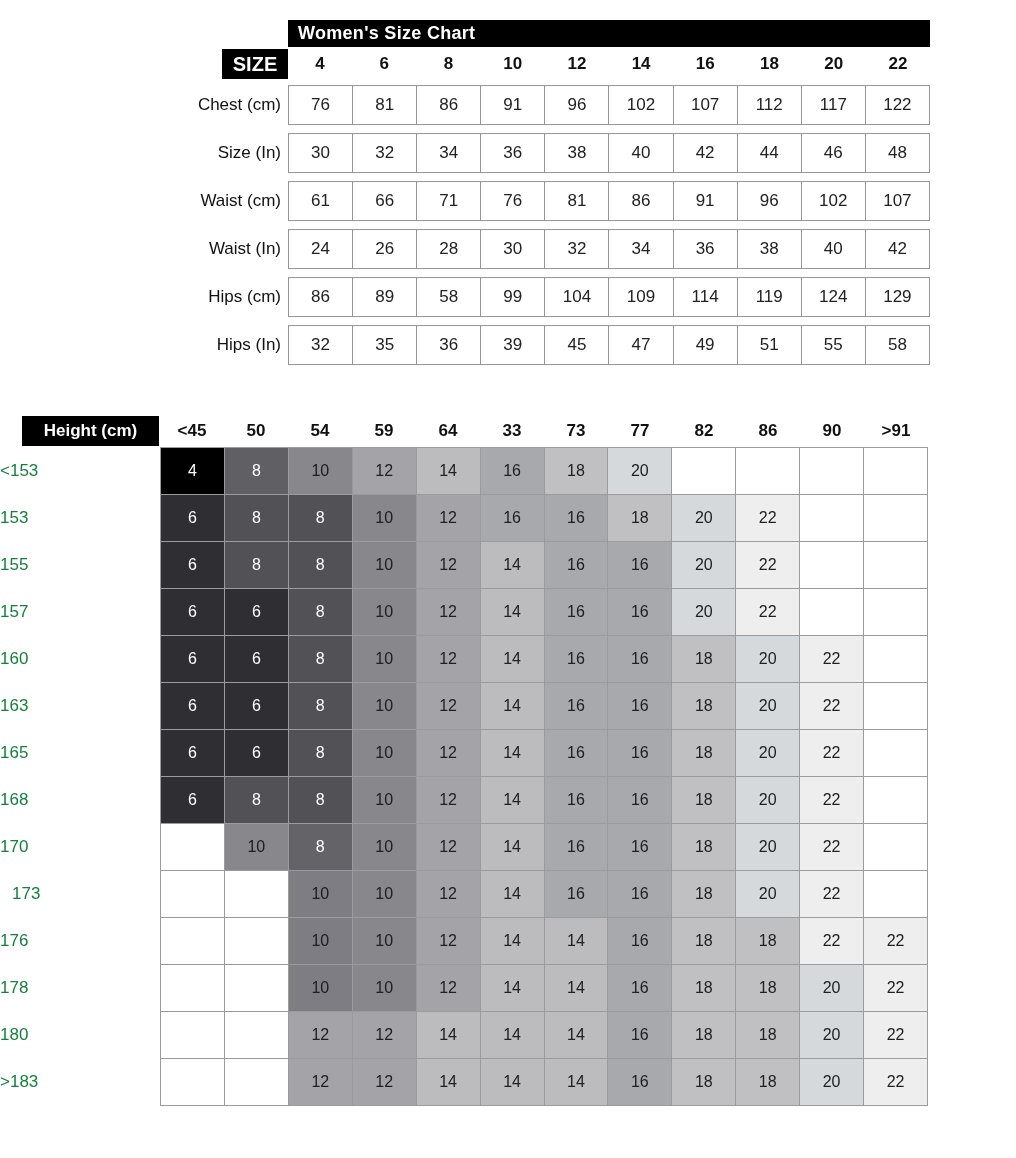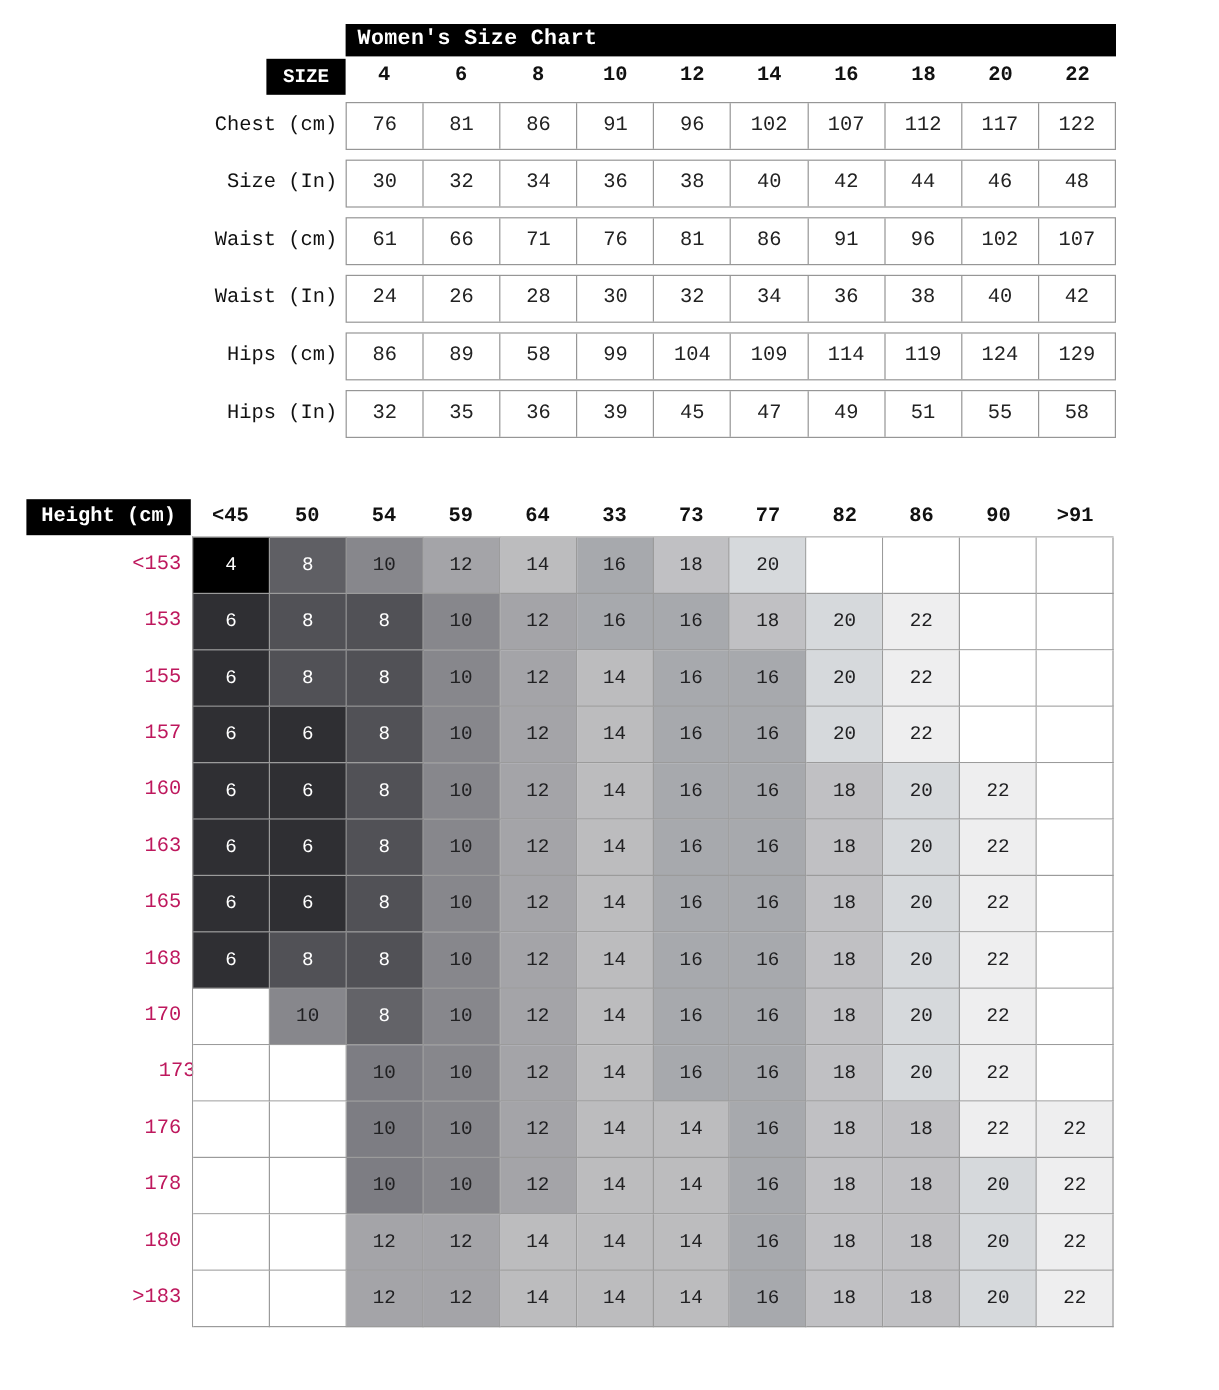--- a/index.html
+++ b/index.html
@@ -1,37 +1,37 @@
 <!DOCTYPE html>
 <html><head>
 <meta charset="utf-8">
 <style>
   html,body{margin:0;padding:0;background:#ffffff}
   .canvas{position:relative;width:1016px;height:1158px;background:#ffffff;
-          font-family:Liberation Mono, monospace;color:#1e1e1e;overflow:hidden}
+          font-family:Liberation Sans, sans-serif;color:#1e1e1e;overflow:hidden}
   .bar{position:absolute;background:#000;color:#fff;font-weight:bold;font-size:18px;
        line-height:27px;height:27px;padding-left:10px;box-sizing:border-box;letter-spacing:.3px}
   #sc-title{left:288px;top:20px;width:642px}
   #wf-title{left:160px;top:390px;width:768px}
   .corner{position:absolute;background:#000;color:#fff;font-weight:bold;text-align:center;box-sizing:border-box}
-  #sc-corner{left:222px;top:49px;width:66px;height:30px;font-size:16px;line-height:30px}
+  #sc-corner{left:222px;top:49px;width:66px;height:30px;font-size:20px;line-height:30px}
   #wf-corner{left:22px;top:416px;width:137px;height:30px;font-size:17px;line-height:30px}
   .headrow{position:absolute;height:30px;display:flex}
   #sc-heads{left:288px;top:49px;width:642px}
   #wf-heads{left:160px;top:416px;width:768px}
   .headrow .h{flex:1;text-align:center;line-height:30px;font-weight:bold;font-size:17px;color:#111}
   .mlabel{position:absolute;left:0;width:281px;height:40px;line-height:40px;
           text-align:right;font-size:17px;color:#111}
   .mstrip{position:absolute;left:288px;width:642px;height:40px;display:flex;
           border:1px solid #969696;box-sizing:border-box;background:#fff}
   .mstrip .c{flex:1;text-align:center;line-height:37px;font-size:17px;
              border-left:1px solid #969696;color:#222}
   .mstrip .c:first-child{border-left:none}
   .hl{position:absolute;left:0;width:151px;height:47px;line-height:47px;
-      text-align:right;font-size:17px;color:#be185d}
+      text-align:left;font-size:17px;color:#15803d}
   #wf-grid{position:absolute;left:160px;top:447px;width:768px;display:grid;
            grid-template-columns:repeat(12,1fr);grid-auto-rows:47px;
            border-top:1px solid #9b9b9b;border-left:1px solid #9b9b9b;box-sizing:border-box}
   #wf-grid .fc{border-right:1px solid #9b9b9b;border-bottom:1px solid #9b9b9b;
                display:flex;align-items:center;justify-content:center;font-size:16px}
 </style>
 </head>
 <body>
 
 <div class="canvas">

